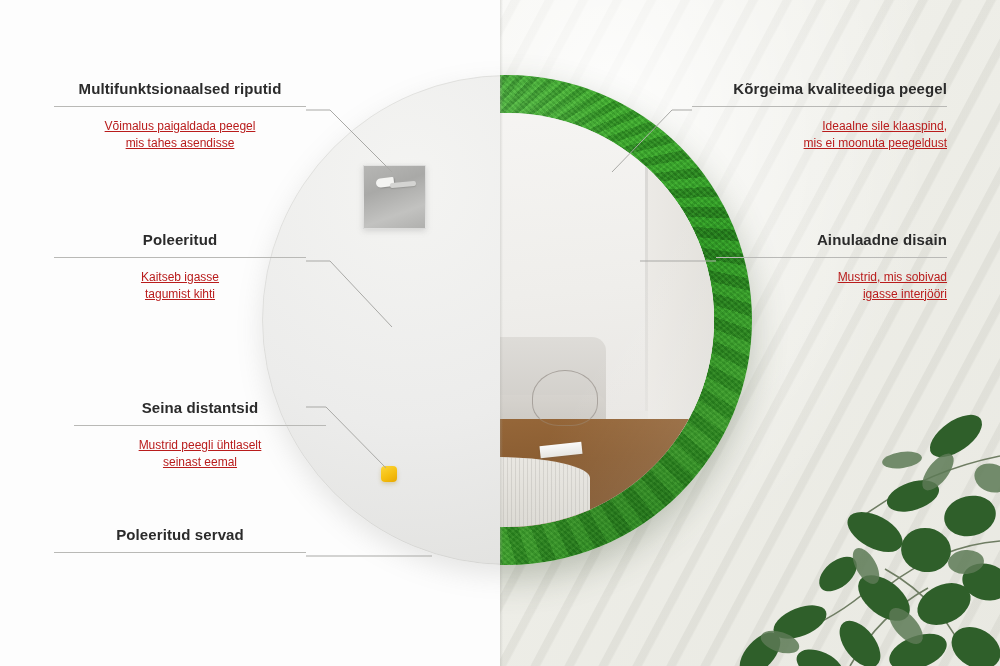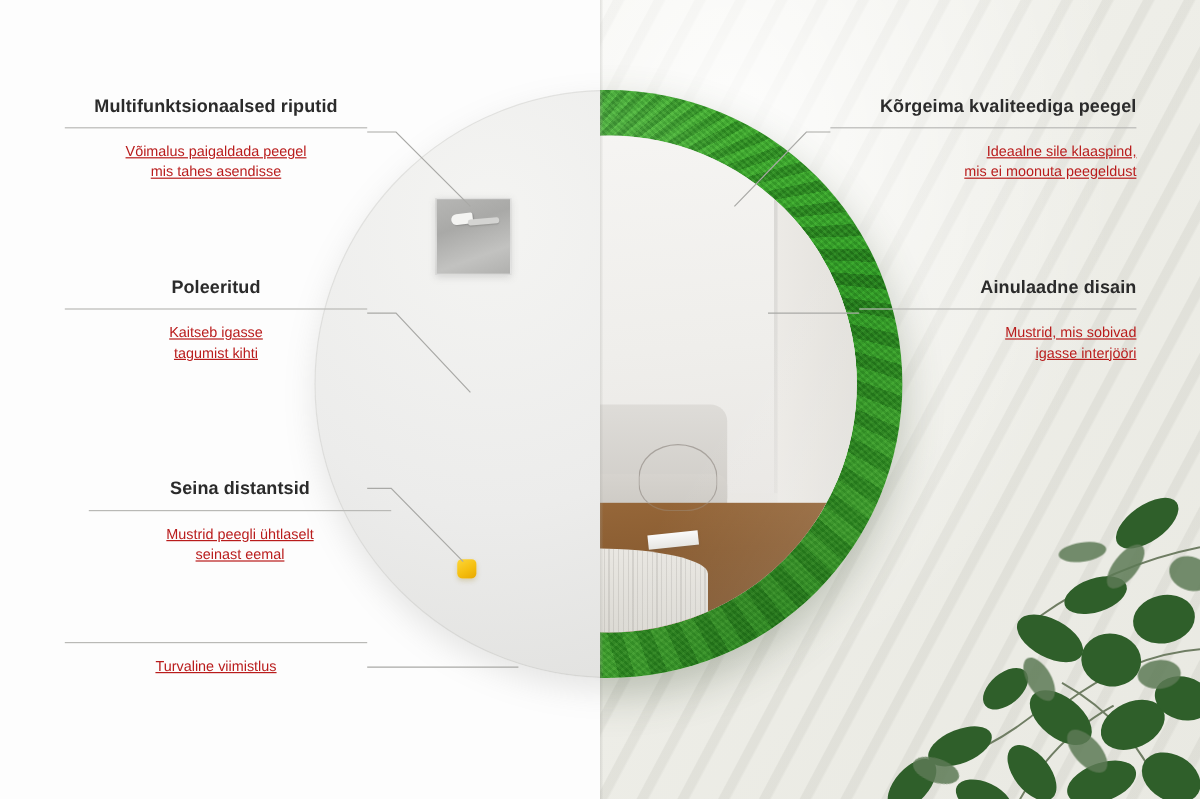--- a/index.html
+++ b/index.html
@@ -338,22 +338,22 @@
   </div>
 
   <div class="callout left" style="left:54px; top:399px; width:252px;margin-left:20px;">
     <div class="c-title">Seina distantsid</div>
     <div class="c-rule"></div>
     <div class="c-desc">Mustrid peegli ühtlaselt
 seinast eemal</div>
   </div>
 
   <div class="callout left" style="left:54px; top:526px; width:252px;">
-    <div class="c-rule"></div>
-    <div class="c-desc">Turvaline viimistlus</div>
+    <div class="c-title">Poleeritud servad</div>
+    <div class="c-rule"></div>
   </div>
 
   <div class="callout right" style="left:692px; top:80px; width:255px;">
     <div class="c-title">Kõrgeima kvaliteediga peegel</div>
     <div class="c-rule"></div>
     <div class="c-desc">Ideaalne sile klaaspind,
 mis ei moonuta peegeldust</div>
   </div>
 
   <div class="callout right" style="left:716px; top:231px; width:231px;">

